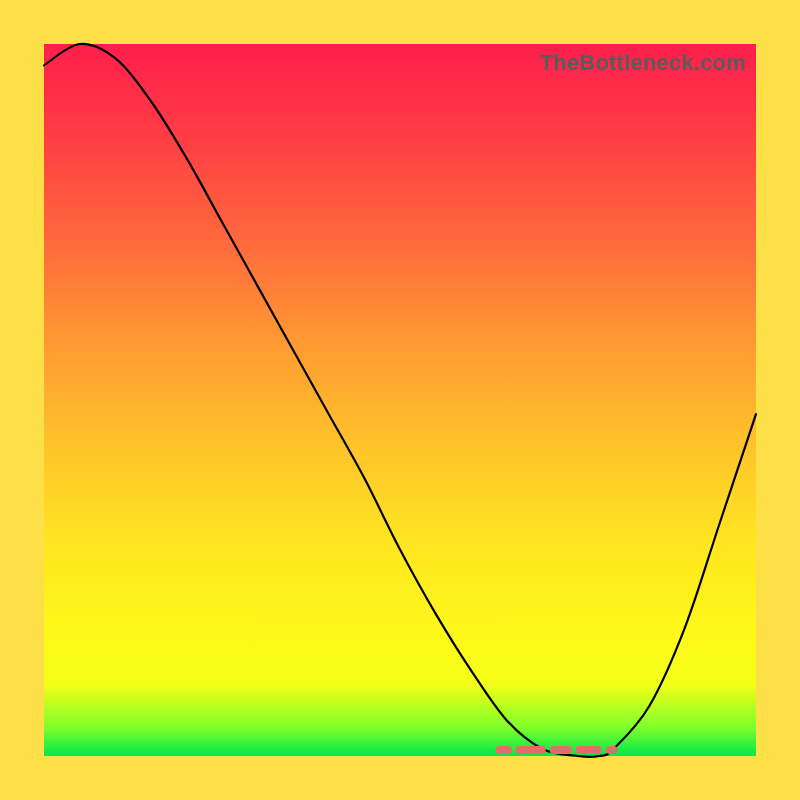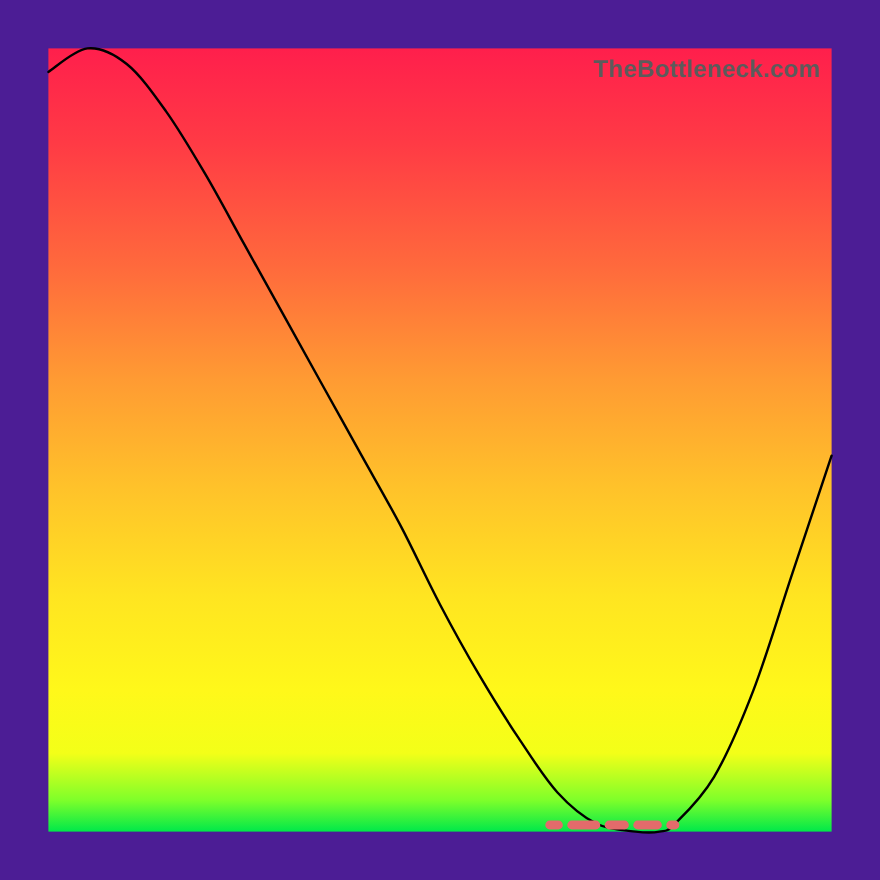--- a/index.html
+++ b/index.html
@@ -8,21 +8,21 @@
     width: 800px;
     height: 800px;
     background: #000;
     overflow: hidden;
     font-family: Arial, Helvetica, sans-serif;
   }
   .frame {
     position: relative;
     width: 800px;
     height: 800px;
-    background: #4c1d95;
+    background: #fde047;
     text-decoration: underline;
   }
   .plot-area {
     position: absolute;
     left: 44px;
     top: 44px;
     width: 712px;
     height: 712px;
     
     background: linear-gradient(

